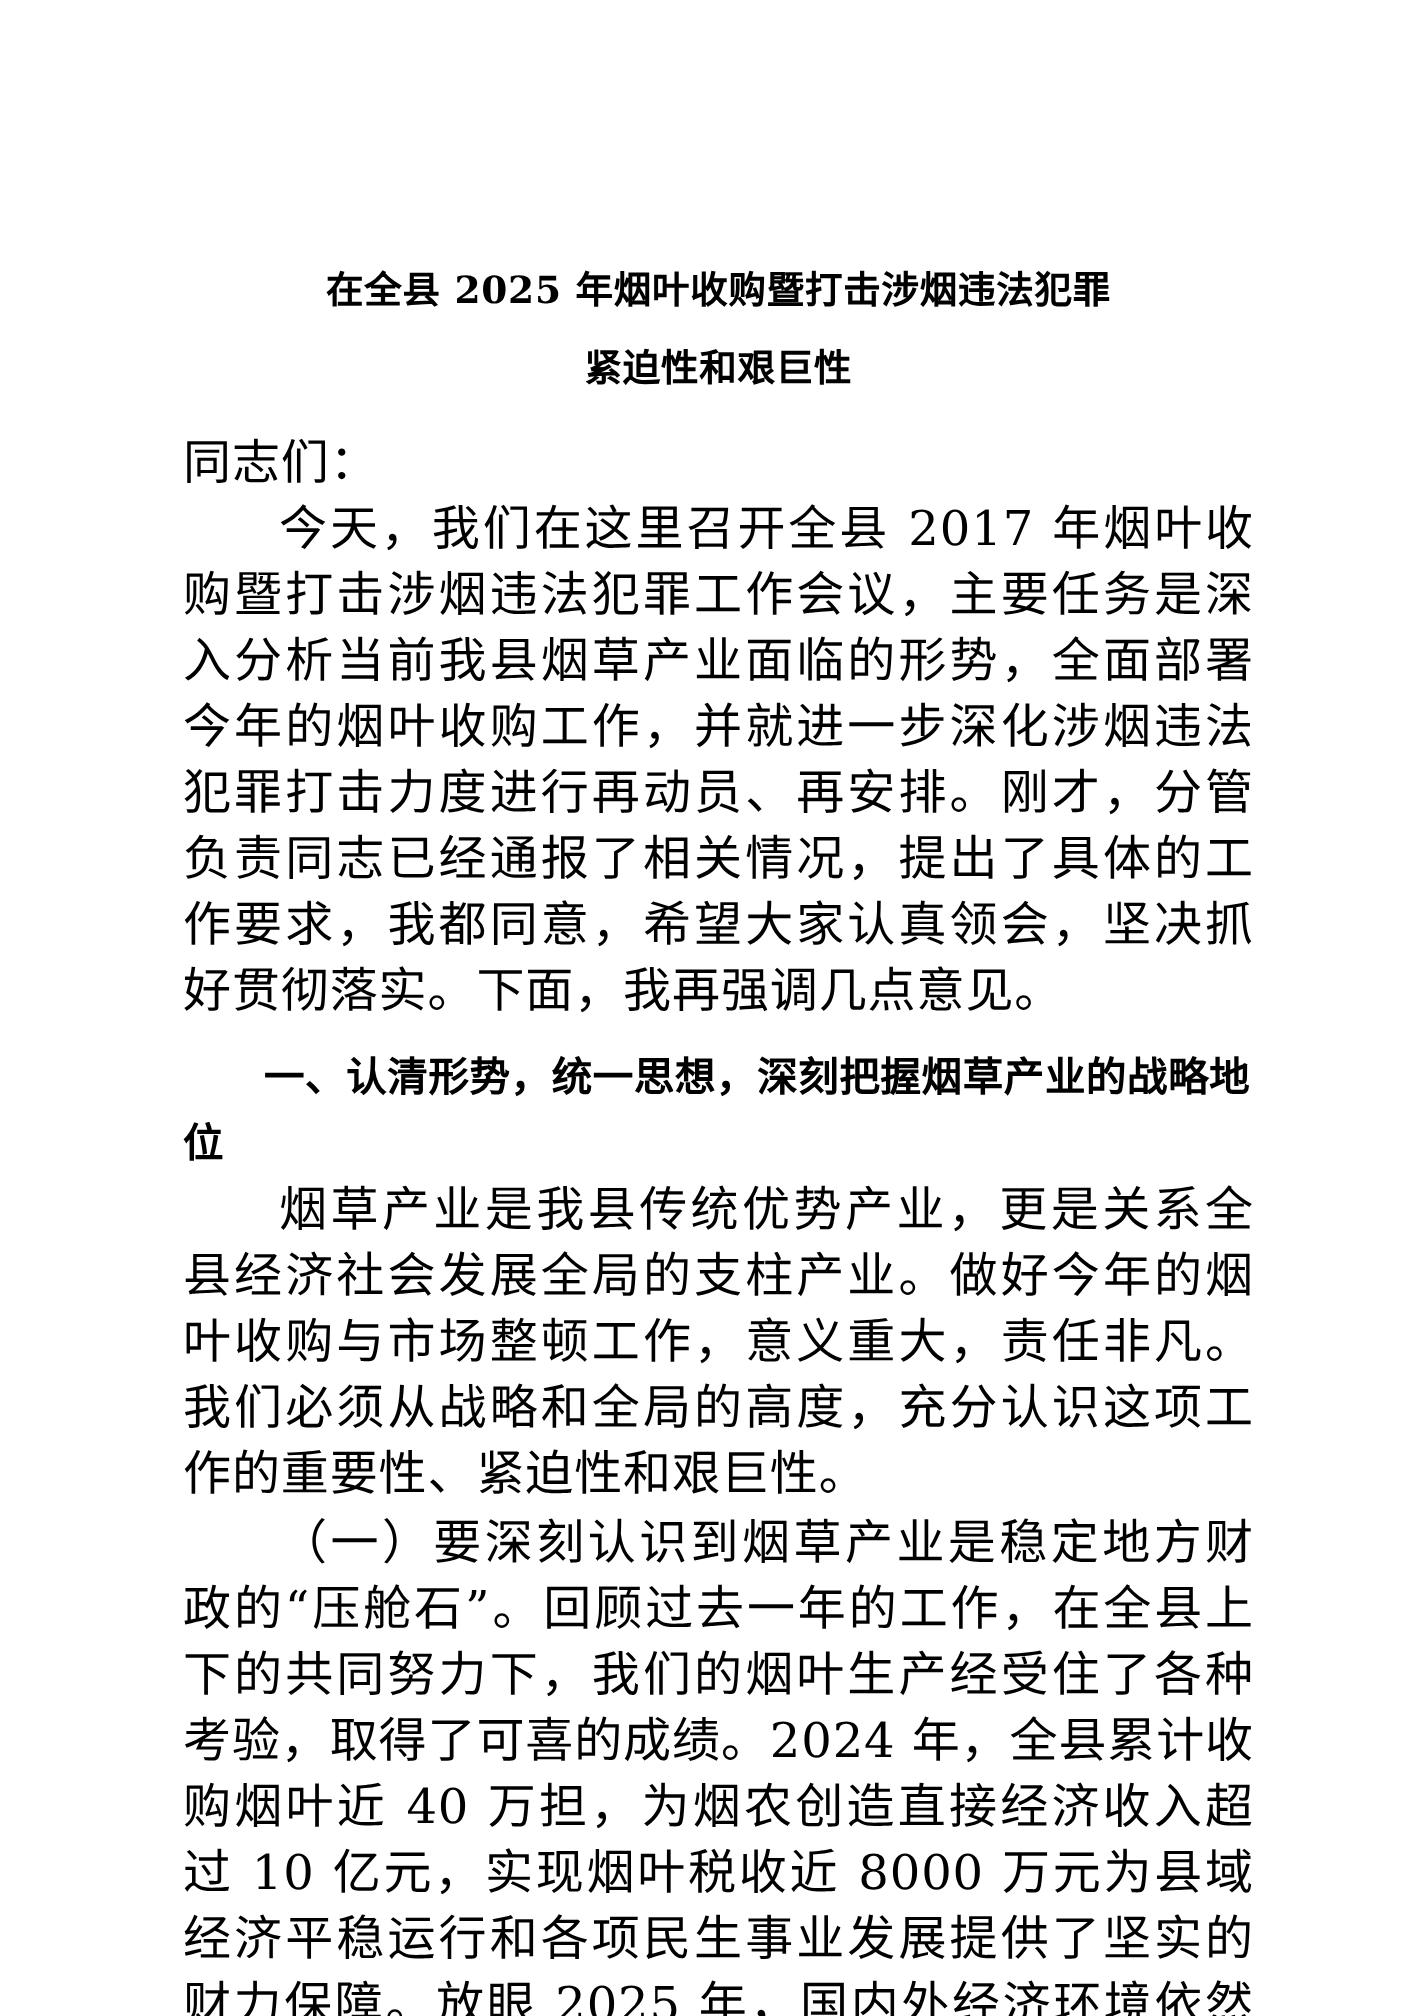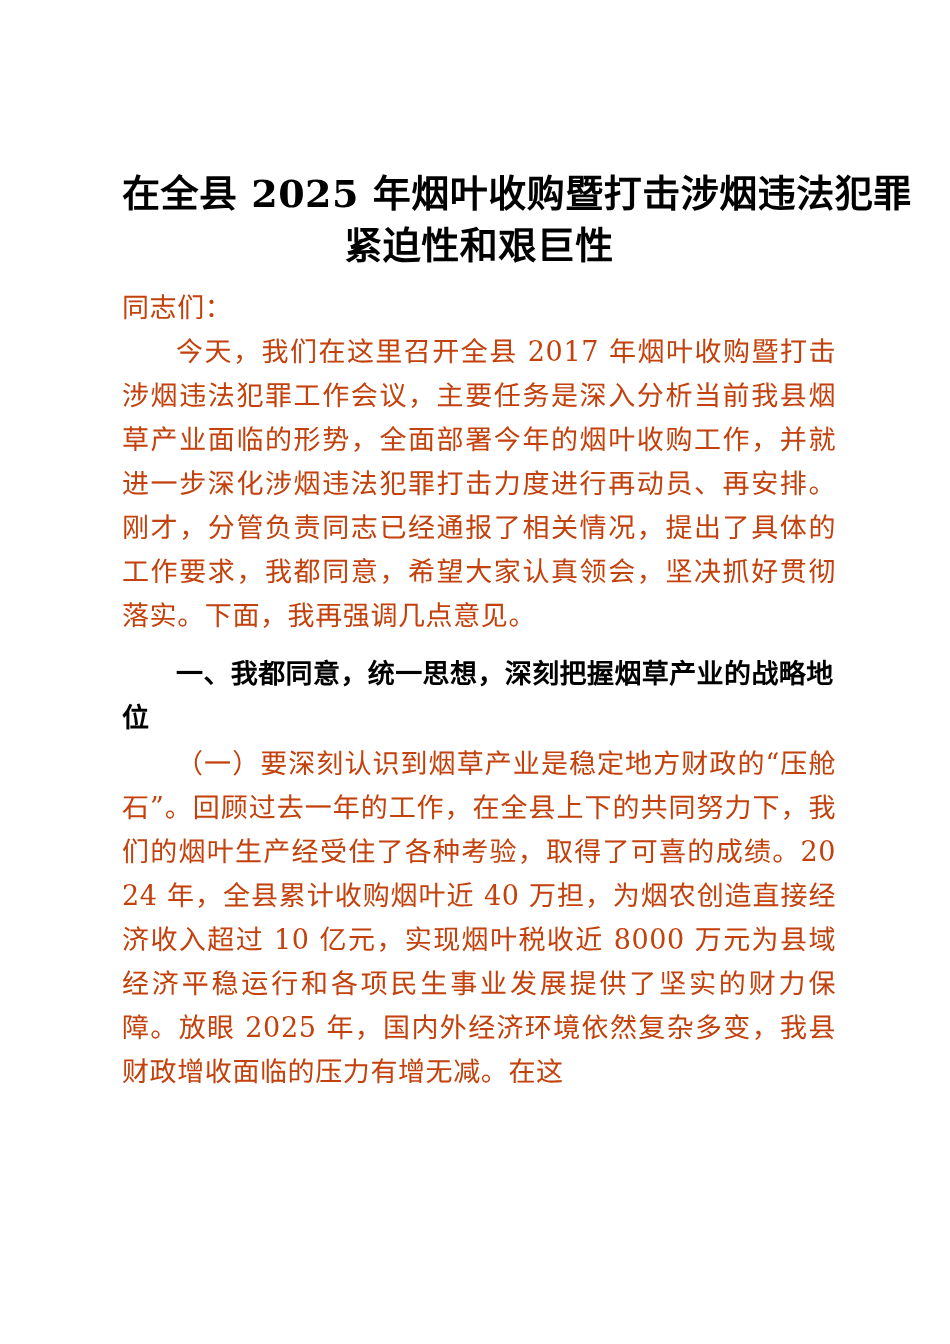--- a/index.html
+++ b/index.html
@@ -21,42 +21,42 @@
     position: absolute;
     left: 122px;
     top: 0;
     width: 714px;
   }
 
   
   .doc-title {
     font-family: "DejaVu Serif", "Liberation Serif", serif;
     font-weight: bold;
-    font-size: 38px;
+    font-size: 25px;
     line-height: 52px;
     color: #000000;
     text-align: center;
     letter-spacing: 0.5px;
     margin: 0;
     padding-top: 168px;
   }
 
   .doc-title .title-line {
     display: block;
     white-space: nowrap;
   }
 
   
   .salutation,
   .body-para,
   .sub-para {
     font-family: "DejaVu Serif", "Liberation Serif", serif;
-    font-size: 27px;
+    font-size: 32px;
     line-height: 44px;
-    color: #c2410c;
+    color: #000000;
     text-align: justify;
     text-justify: inter-character;
     margin: 0;
     letter-spacing: 0.6px;
     word-break: break-all;
   }
 
   .salutation {
     padding-top: 14px;
     text-indent: 0;
@@ -96,19 +96,20 @@
       <span class="title-line">在全县 2025 年烟叶收购暨打击涉烟违法犯罪</span>
       <span class="title-line">紧迫性和艰巨性</span>
     </h1>
 
     <p class="salutation">同志们：</p>
 
     <p class="body-para">今天，我们在这里召开全县 2017 年烟叶收购暨打击涉烟违法犯罪工作会议，主要任务是深入分析当前我县烟草产业面临的形势，全面部署今年的烟叶收购工作，并就进一步深化涉烟违法犯罪打击力度进行再动员、再安排。刚才，分管负责同志已经通报了相关情况，提出了具体的工作要求，我都同意，希望大家认真领会，坚决抓好贯彻落实。下面，我再强调几点意见。</p>
 
     <div class="spacer-sm"></div>
 
-    <h2 class="section-heading">一、我都同意，统一思想，深刻把握烟草产业的战略地位</h2>
+    <h2 class="section-heading">一、认清形势，统一思想，深刻把握烟草产业的战略地位</h2>
 
+    <p class="body-para">烟草产业是我县传统优势产业，更是关系全县经济社会发展全局的支柱产业。做好今年的烟叶收购与市场整顿工作，意义重大，责任非凡。我们必须从战略和全局的高度，充分认识这项工作的重要性、紧迫性和艰巨性。</p>
 
     <p class="sub-para">（一）要深刻认识到烟草产业是稳定地方财政的“压舱石”。回顾过去一年的工作，在全县上下的共同努力下，我们的烟叶生产经受住了各种考验，取得了可喜的成绩。2024 年，全县累计收购烟叶近 40 万担，为烟农创造直接经济收入超过 10 亿元，实现烟叶税收近 8000 万元为县域经济平稳运行和各项民生事业发展提供了坚实的财力保障。放眼 2025 年，国内外经济环境依然复杂多变，我县财政增收面临的压力有增无减。在这</p>
 
   </div>
 </div>
 
 </body></html>

